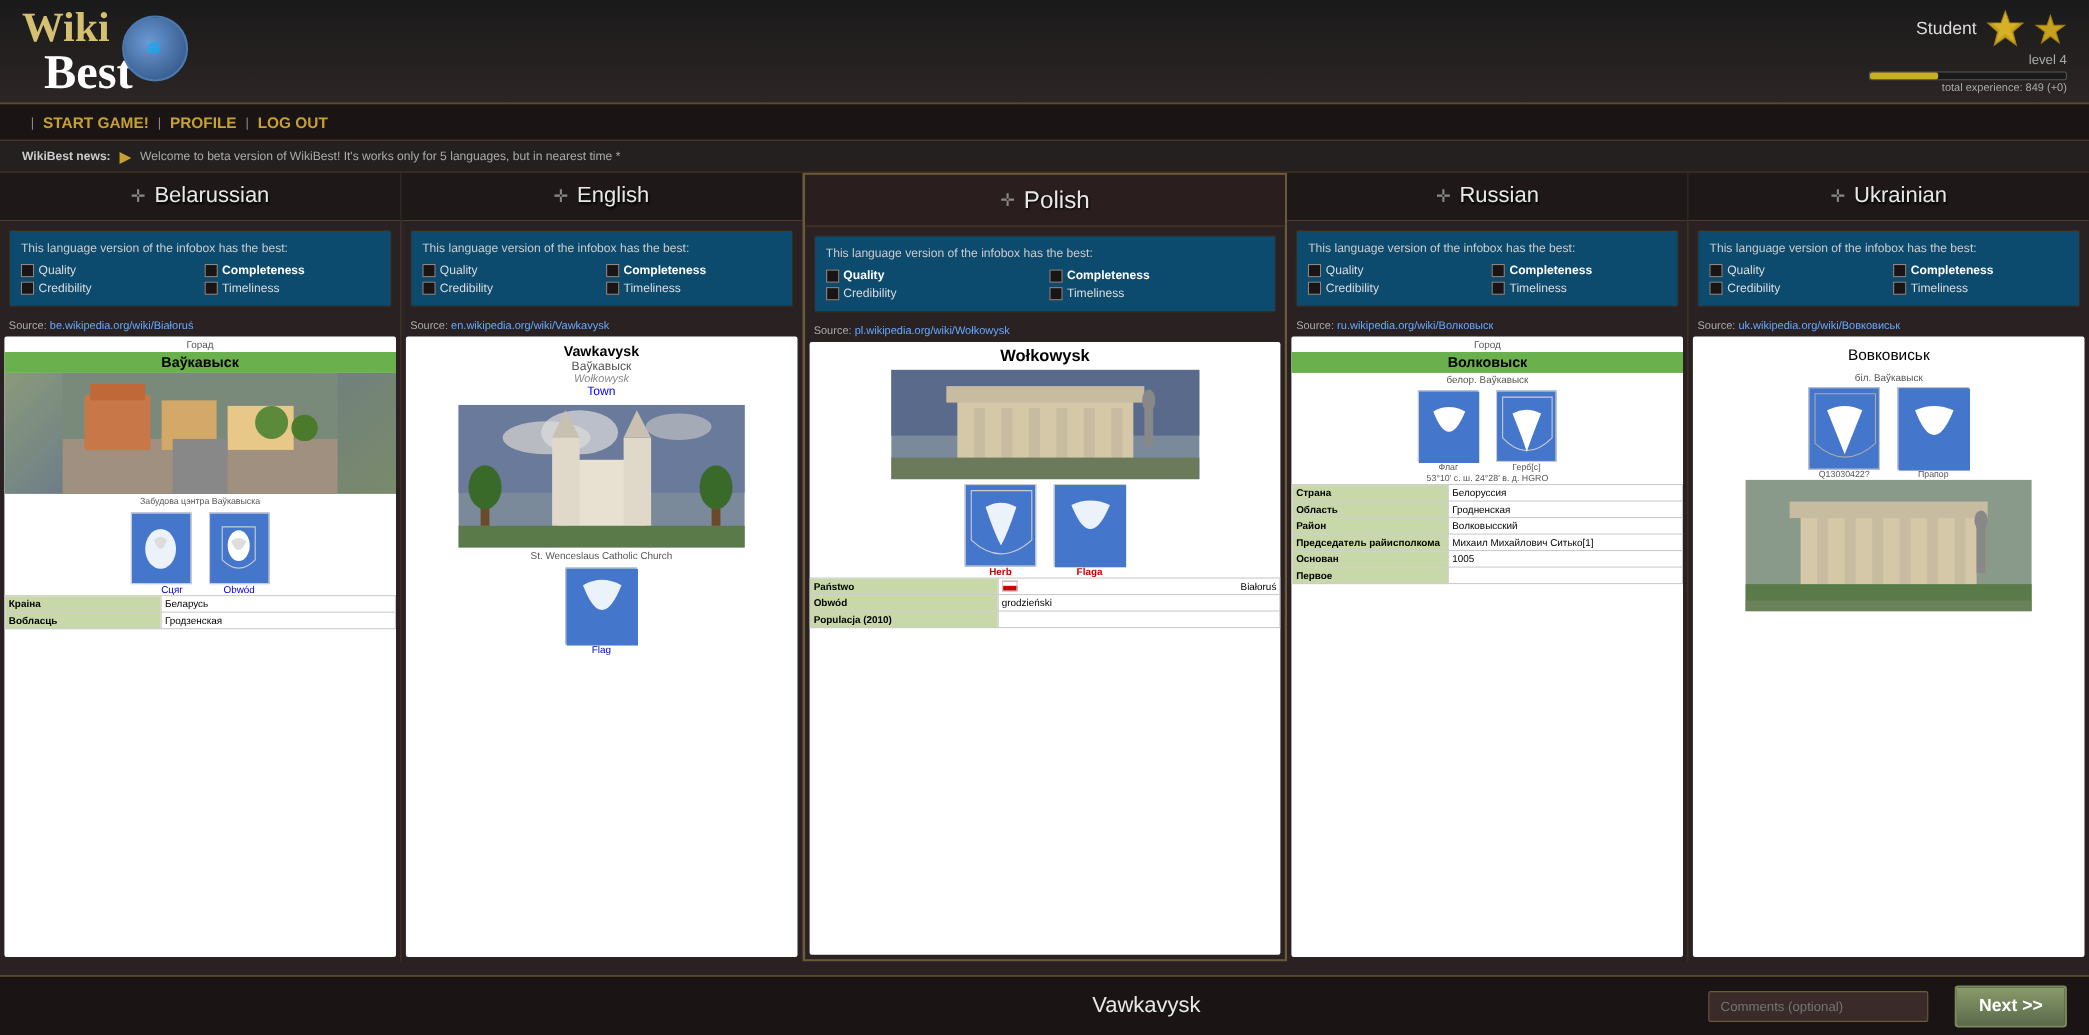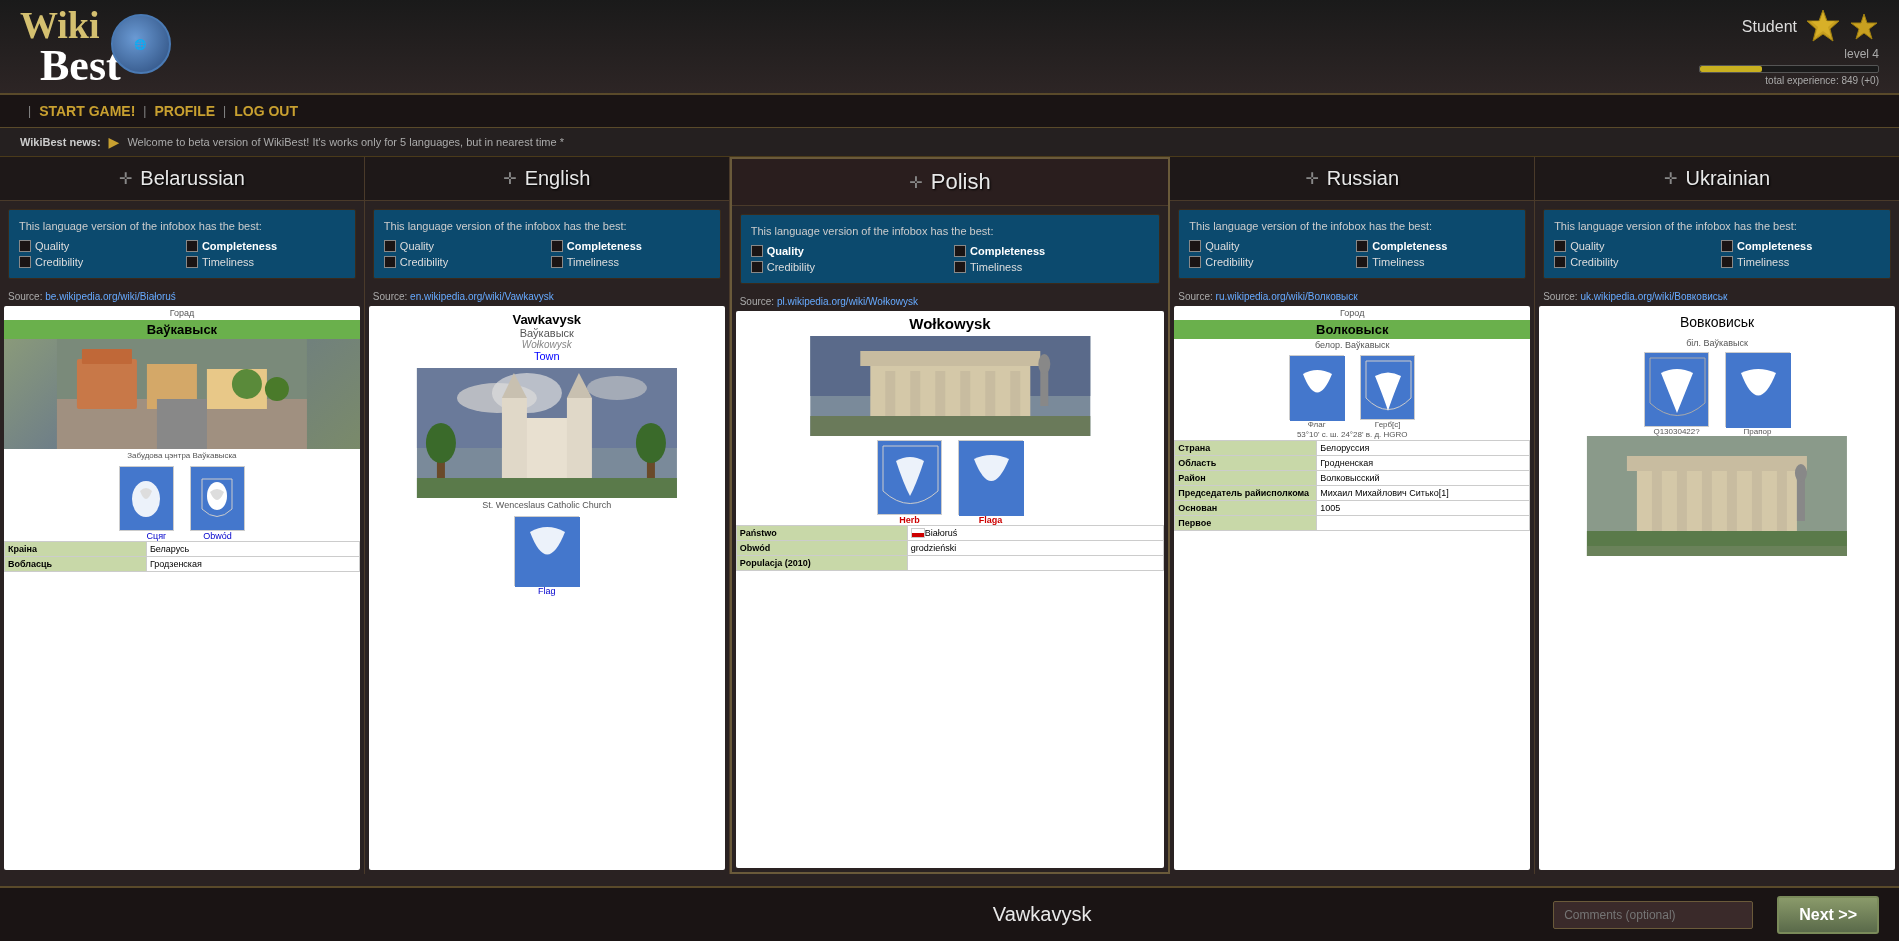--- a/index.html
+++ b/index.html
@@ -584,21 +584,21 @@
             </svg>
           </div>
           <div style="font-size:9px;text-align:center;color:#c00;font-weight:bold;">Flaga</div>
         </div>
       </div>
       <table class="wiki-table">
         <tbody>
             <tr>
           <td class="key">Państwo</td>
           <td>
-            <div style="display:flex;align-items:center;gap:0;">
+            <div style="display:flex;align-items:center;gap:0;justify-content:space-between;">
               <div style="width:14px;height:10px;background:linear-gradient(180deg,#fff 50%,#c00 50%);border:1px solid #ccc;"></div>
               <span>Białoruś</span>
             </div>
           </td>
         </tr>
         <tr>
               <td class="key">Obwód</td>
               <td>grodzieński</td>
             </tr>
         <tr>

